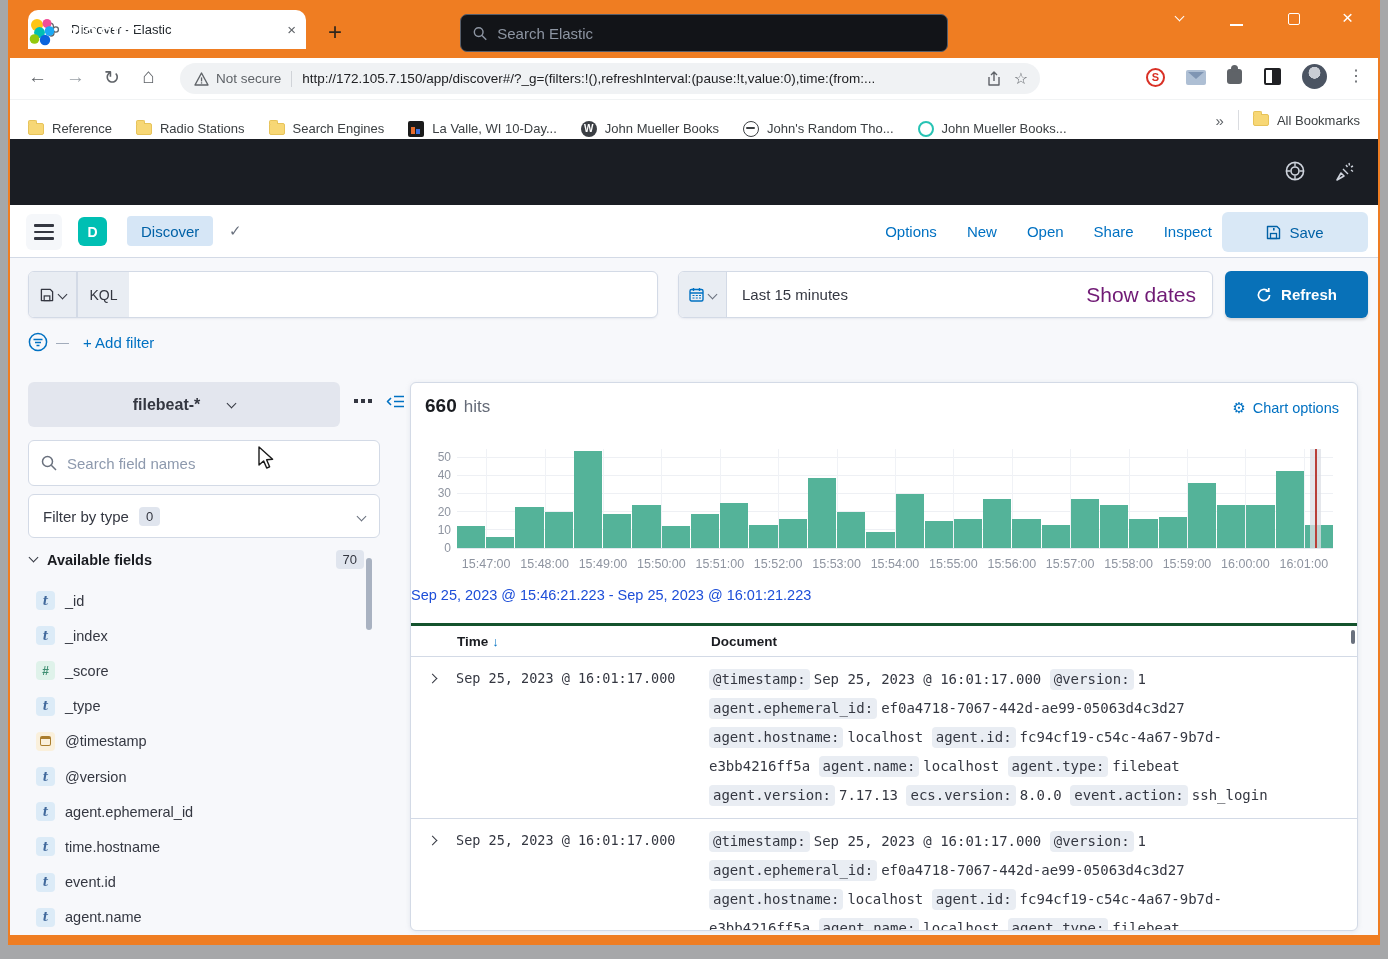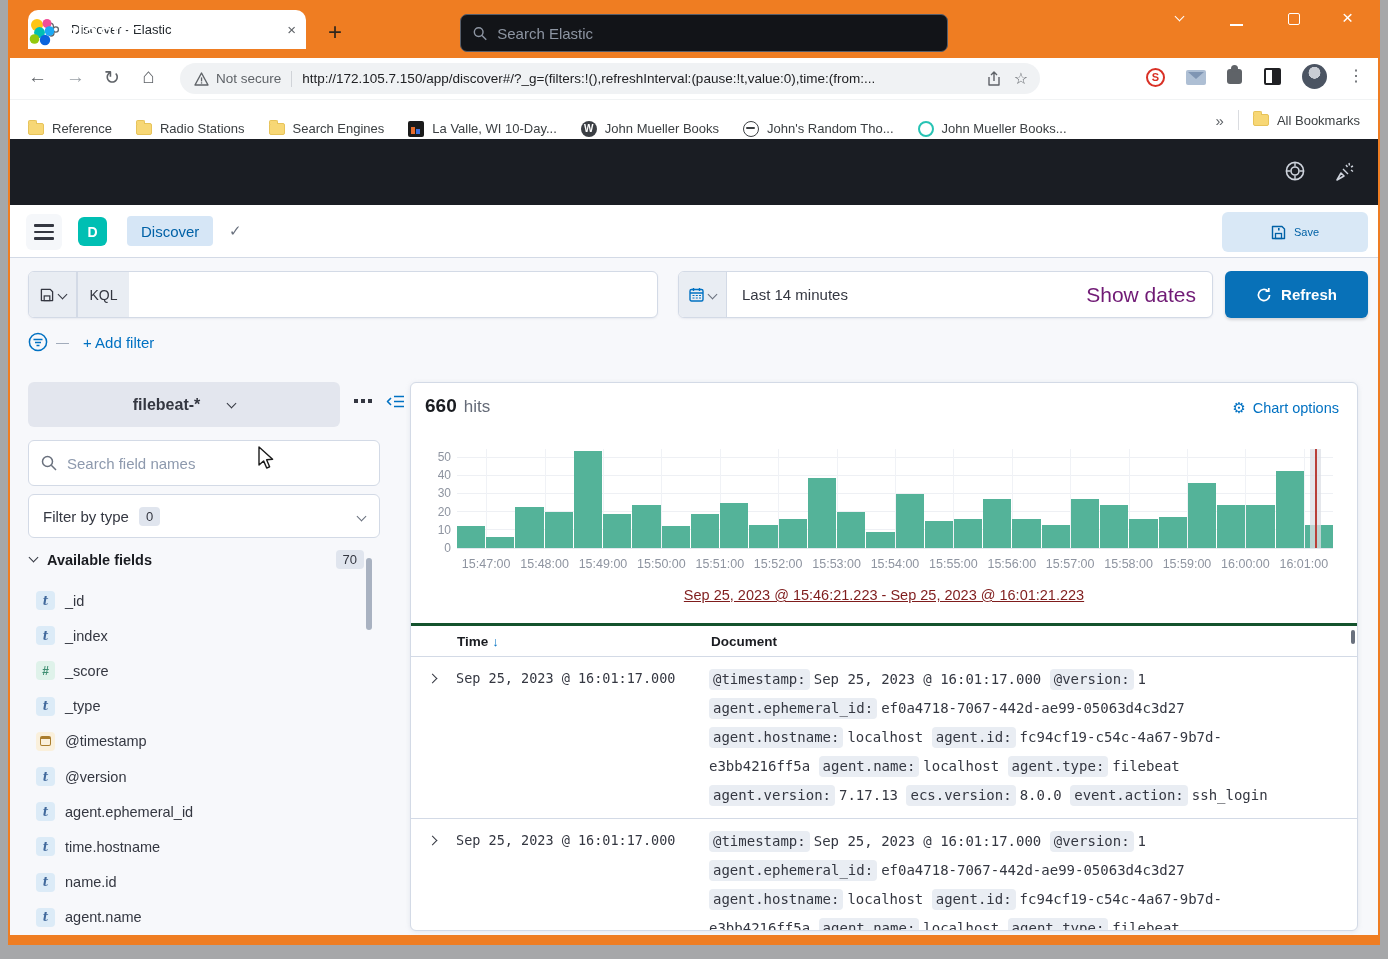--- a/index.html
+++ b/index.html
@@ -70,21 +70,21 @@
 
   
   #navrow { left:10px; top:205px; width:1368px; height:53px; background:#fff; border-bottom:1px solid #d3dae6; }
   #hamburger { left:26px; top:214px; width:36px; height:36px; background:#f5f7fa; border-radius:6px; display:flex; flex-direction:column; justify-content:center; gap:4px; padding:0 8px; }
   #hamburger span { height:2.4px; background:#343741; border-radius:1px; }
   #space-badge { left:78px; top:217px; width:29px; height:29px; background:#00bfb3; border-radius:6px; color:#fff; font-weight:bold; font-size:14px; display:flex; align-items:center; justify-content:center; }
   #breadcrumb-pill { left:127px; top:216px; height:30px; background:#d6e6f6; border-radius:4px; color:#0061a6; font-size:15px; font-weight:500; display:flex; align-items:center; padding:0 14px; }
   #bc-check { left:229px; top:222px; color:#69707d; font-size:15px; }
   #nav-links { right:166px; top:0; height:53px; display:flex; align-items:center; gap:30px; position:absolute; }
   .navlink { color:#0071c2; font-size:15px; cursor:pointer; white-space:nowrap; }
-  #save-btn { left:1222px; top:212px; width:146px; height:40px; background:#d9e8f6; border-radius:6px; color:#0061a6; font-size:11px; font-weight:500; display:flex; align-items:center; justify-content:center; gap:8px; }
+  #save-btn { left:1222px; top:212px; width:146px; height:40px; background:#d9e8f6; border-radius:6px; color:#0061a6; font-size:15px; font-weight:500; display:flex; align-items:center; justify-content:center; gap:8px; }
 
   
   #contentbg { left:10px; top:258px; width:1368px; height:677px; background:#f7f8fb; }
 
   
   .qgroup { top:271px; height:47px; border:1px solid #d3dae6; border-radius:6px; background:#fff; display:flex; align-items:center; overflow:hidden; box-shadow:0 1px 2px rgba(152,162,179,.15); }
   #q-search { left:28px; width:630px; }
   .prepend { width:48px; height:100%; background:#e9edf3; border-right:1px solid #d3dae6; display:flex; align-items:center; justify-content:center; gap:5px; color:#343741; flex:none; }
   #q-search input { flex:1; border:none; outline:none; font-size:15px; color:#343741; padding:0 14px; font-family:"Liberation Sans",sans-serif; }
   #q-search input::placeholder { color:#98a2b3; }
@@ -134,21 +134,21 @@
   #ylab span { position:absolute; right:0; font-size:12px; color:#8e94a0; }
   #chart { left:46px; top:66px; width:876px; height:100px; border-bottom:1px solid #e4e7ee; }
   .gridh { position:absolute; left:0; width:100%; height:1px; background:#eef0f4; }
   .gridv { position:absolute; top:0; height:100%; width:1px; background:#f0f2f6; }
   #bars { position:absolute; left:0; top:0; width:100%; height:100%; display:flex; align-items:flex-end; gap:1px; }
   .bar { flex:1; background:#54b399; }
   #marker-band { position:absolute; top:0; height:100%; width:11px; background:#dcdfe5; opacity:.75; }
   #marker-line { position:absolute; top:0; height:100%; width:2px; background:#b9403a; }
   #xlab { left:46px; top:174px; width:876px; height:16px; }
   #xlab span { position:absolute; transform:translateX(-50%); font-size:12.5px; color:#8e94a0; white-space:nowrap; }
-  #caption { left:0; top:204px; width:100%; text-align:center; font-size:14.5px; color:#7f1d1d;text-decoration:underline; }
+  #caption { left:0; top:204px; width:100%; font-size:14.5px; color:#1d4ed8; }
   #thead { left:0; top:240px; width:946px; height:34px; border-top:3px solid #14532d; border-bottom:1px solid #d3dae6; }
   #col-time { position:absolute; left:46px; top:8px; font-size:13.5px; font-weight:bold; color:#1a1c21; }
   #sort-arrow { color:#0071c2; font-size:13px; margin-left:4px; font-weight:normal; }
   #col-doc { position:absolute; left:300px; top:8px; font-size:13.5px; font-weight:bold; color:#1a1c21; }
   #tbl-scroll { position:absolute; right:2px; top:247px; width:4px; height:14px; background:#69707d; border-radius:2px; }
   #doc-rows { left:0; top:274px; width:946px; }
   .docrow { position:relative; border-bottom:1px solid #d3dae6; padding:8px 0; display:flex; }
   .expander { position:absolute; left:18px; top:18px; color:#343741; }
   .time-cell { margin-left:45px; width:253px; font-family:"DejaVu Sans Mono",monospace; font-size:13.5px; color:#343741; padding-top:5px; flex:none; }
   .doc-cell { width:588px; font-family:"DejaVu Sans Mono",monospace; font-size:14px; line-height:29px; color:#343741; flex:none; }
@@ -276,20 +276,29 @@
 
   <div class="a" id="navrow"></div>
   <div class="a" id="hamburger">
       <span></span>
       <span></span>
       <span></span>
     </div>
   <div class="a" id="space-badge">D</div>
   <div class="a" id="breadcrumb-pill">Discover</div>
   <div class="a" id="bc-check">✓</div>
+  <div class="a" style="left:10px;top:205px;width:1368px;height:53px">
+    <div id="nav-links">
+        <span class="navlink">Options</span>
+        <span class="navlink">New</span>
+        <span class="navlink">Open</span>
+        <span class="navlink">Share</span>
+        <span class="navlink">Inspect</span>
+      </div>
+  </div>
   <div class="a" id="save-btn">
     <svg width="15" height="15" viewBox="0 0 15 15">
         <path d="M1.5 1.5h9.5l2.5 2.5v9.5H1.5Z" fill="none" stroke="#0061a6" stroke-width="1.4" stroke-linejoin="round"></path>
         <rect x="4.5" y="8.5" width="6" height="5" fill="none" stroke="#0061a6" stroke-width="1.3"></rect>
         <rect x="7" y="3" width="1.6" height="2.5" fill="#0061a6"></rect>
       </svg>
     <span>Save</span>
   </div>
 
   <div class="a" id="contentbg"></div>
@@ -307,21 +316,21 @@
   <div class="a qgroup" id="q-date">
     <span class="prepend">
       <svg width="15" height="15" viewBox="0 0 15 15">
           <rect x="1" y="2.5" width="13" height="11.5" rx="1.5" fill="none" stroke="#0071c2" stroke-width="1.4"></rect>
           <path d="M1 6h13" stroke="#0071c2" stroke-width="1.3"></path>
           <path d="M4.5 1v3M10.5 1v3" stroke="#0071c2" stroke-width="1.4"></path>
           <path d="M3.5 8.5h2M6.8 8.5h2M10 8.5h2M3.5 11h2M6.8 11h2M10 11h2" stroke="#0071c2" stroke-width="1.2"></path>
         </svg>
       <span class="chev" style="color:#69707d"></span>
     </span>
-    <span id="time-range">Last 14 minutes</span>
+    <span id="time-range">Last 15 minutes</span>
     <span id="show-dates">Show dates</span>
   </div>
   <div class="a" id="refresh-btn">
     <svg width="16" height="16" viewBox="0 0 16 16">
         <path d="M13.6 8a5.6 5.6 0 1 1-1.8-4.1" fill="none" stroke="#fff" stroke-width="1.7"></path>
         <path d="M12.8 1v3.2H9.6" fill="none" stroke="#fff" stroke-width="1.7"></path>
       </svg>
     <span>Refresh</span>
   </div>
 
@@ -395,21 +404,21 @@
       <div class="field-item">
         <span class="ficon fi-string">t</span>
         <span class="fname-lbl">agent.ephemeral_id</span>
       </div>
       <div class="field-item">
         <span class="ficon fi-string">t</span>
         <span class="fname-lbl">time.hostname</span>
       </div>
       <div class="field-item">
         <span class="ficon fi-string">t</span>
-        <span class="fname-lbl">name.id</span>
+        <span class="fname-lbl">event.id</span>
       </div>
       <div class="field-item">
         <span class="ficon fi-string">t</span>
         <span class="fname-lbl">agent.name</span>
       </div>
     </div>
 
   <div class="a" id="panel">
     <div class="a" id="hits-row">
       <span id="hits-value">660</span>

